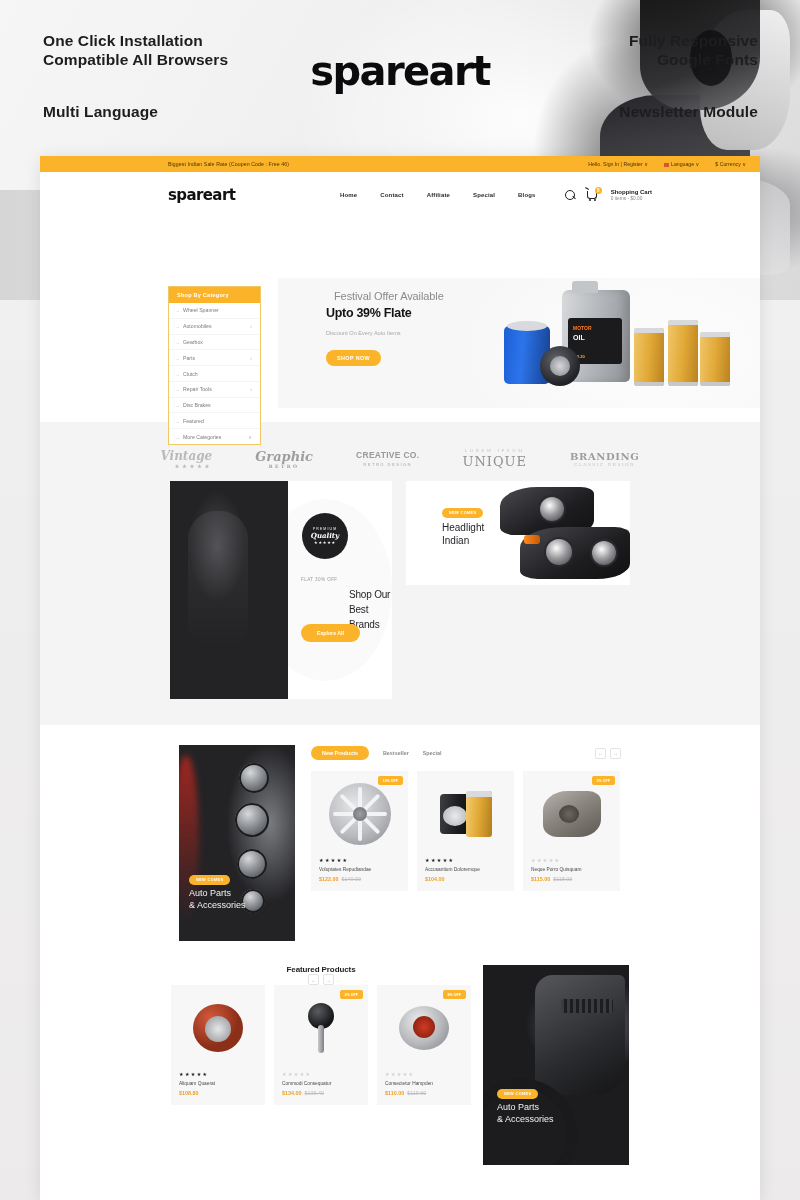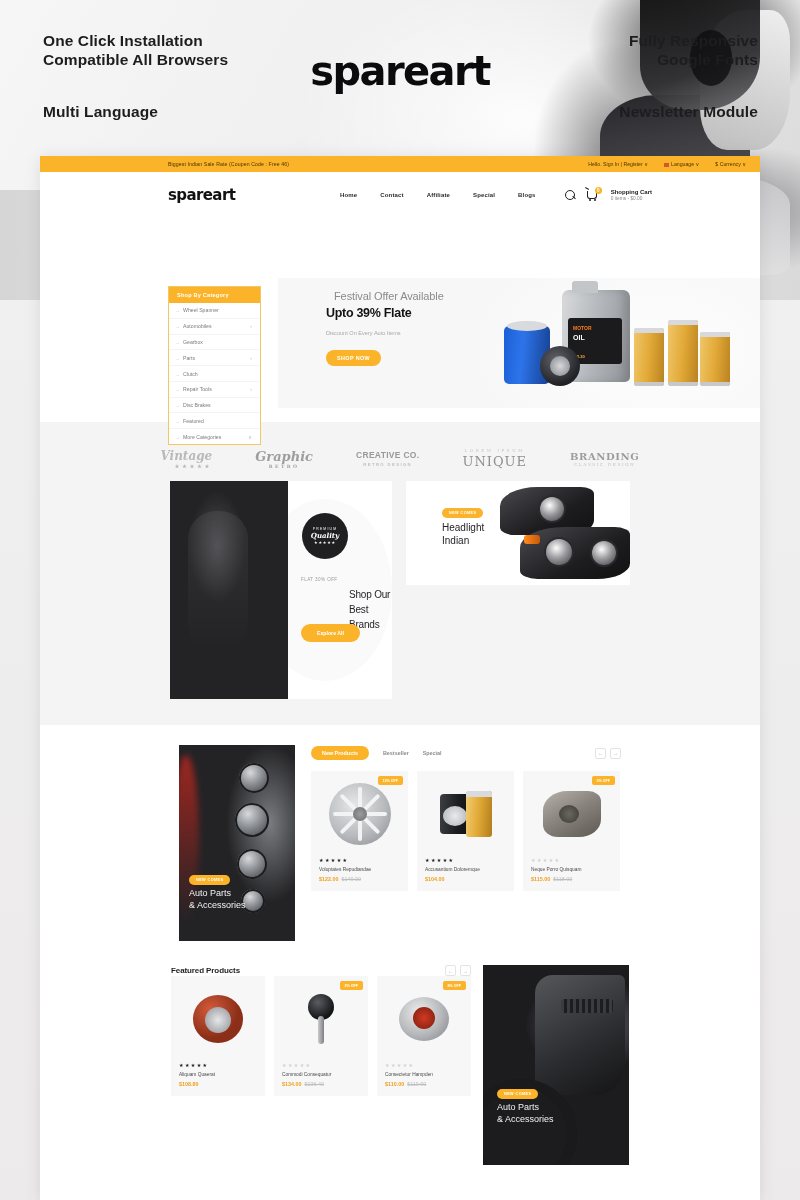--- a/index.html
+++ b/index.html
@@ -227,21 +227,21 @@
   .turbo2::after{content:"";position:absolute;left:12px;top:12px;width:26px;height:26px;border-radius:50%;background:radial-gradient(circle,#e6e7e9,#8e9094);}
   .gearst{width:30px;height:50px;position:relative;}
   .gearst .ball{position:absolute;left:2px;top:0;width:26px;height:26px;border-radius:50%;background:radial-gradient(circle at 38% 32%,#5a5c60 0%,#131416 70%);}
   .gearst .stick{position:absolute;left:12px;top:22px;width:6px;height:28px;background:linear-gradient(90deg,#c9cbce,#7d7f83);border-radius:3px;}
   .rotor{width:50px;height:44px;border-radius:50%;background:radial-gradient(circle at 40% 34%,#eceded 0%,#b5b7ba 55%,#7e8084 100%);position:relative;}
   .rotor::after{content:"";position:absolute;left:14px;top:10px;width:22px;height:22px;border-radius:50%;background:radial-gradient(circle,#cf3a22,#7c1d0e);}
 
   
   .feat-sec{ background:#fff; padding:24px 0 0; display:flex; justify-content:center; gap:12px;}
   .feat-left{width:300px;}
-  .feat-head{display:flex;align-items:center;justify-content:space-between;margin-bottom:0;}
+  .feat-head{display:flex;align-items:center;justify-content:space-between;margin-bottom:0;flex-direction:column;}
   .feat-title{font-size:8px;font-weight:800;color:#1f1f22;letter-spacing:-.1px;}
   .feat-right{width:146px;height:200px;position:relative;overflow:hidden;background:
      radial-gradient(ellipse 90px 70px at 72% 30%, #6f7175 0%, #1c1c1f 70%),
      linear-gradient(160deg,#131315 0%,#232326 50%,#0c0c0d 100%);}
   .dash{position:absolute;right:4px;top:10px;width:90px;height:120px;background:linear-gradient(150deg,#55575b 0%,#2a2b2e 60%,#141416 100%);border-radius:18px 6px 30px 10px;}
   .vent{position:absolute;right:16px;top:34px;width:52px;height:14px;background:repeating-linear-gradient(90deg,#3a3c40 0 3px,#1c1d20 3px 6px);border-radius:3px;}
   .wheelc{position:absolute;left:-16px;bottom:-24px;width:110px;height:110px;border:10px solid #1a1a1c;border-radius:50%;}
   .fr-badge{position:absolute;left:14px;top:124px;}
   .fr-t{position:absolute;left:14px;top:136px;color:#f1f1f1;font-size:9px;line-height:12px;}
 </style>

